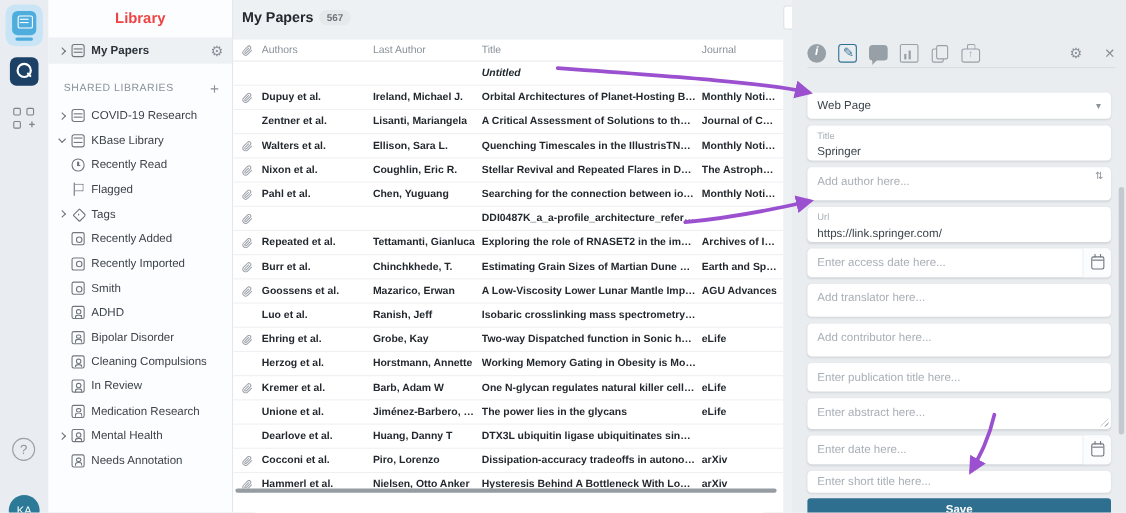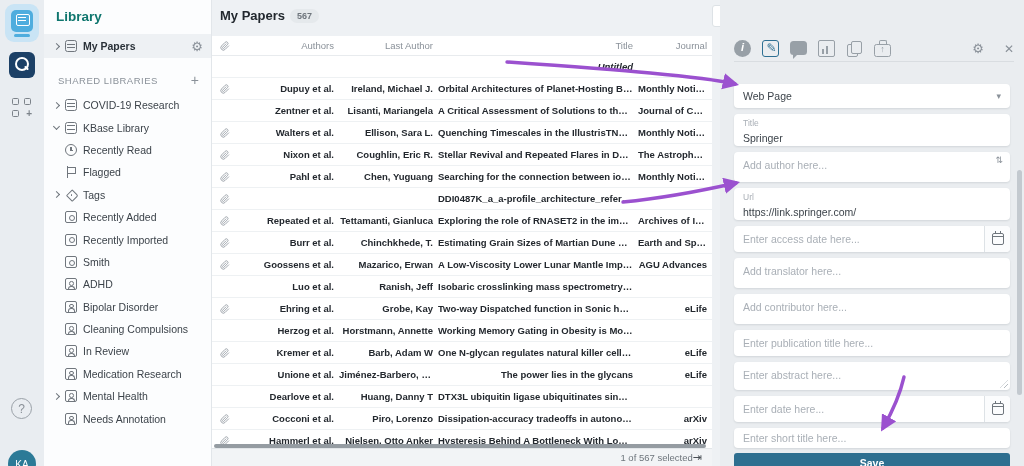--- a/index.html
+++ b/index.html
@@ -19,21 +19,21 @@
   .rail-search::after { content:''; position:absolute; left:15px; top:15px; width:5px; height:2px; background:#fff; transform:rotate(45deg); border-radius:1px; }
   .rail-apps { position:absolute; left:12px; top:98px; width:19px; height:19px; cursor:pointer; }
   .rail-apps .sq { position:absolute; width:7px; height:7px; border:1.4px solid #7c838a; border-radius:1.5px; }
   .rail-apps .sq.tl{left:0;top:0} .rail-apps .sq.tr{right:0;top:0} .rail-apps .sq.bl{left:0;bottom:0}
   .rail-apps .pl { position:absolute; right:-1px; bottom:-2px; font-size:10px; font-weight:bold; color:#7c838a; }
   .rail-help { position:absolute; left:11px; top:398px; width:21px; height:21px; border:1.4px solid #9aa1a8; border-radius:50%; color:#8a9198; font-size:12px; display:flex; align-items:center; justify-content:center; cursor:pointer; }
   .rail-avatar { position:absolute; left:8px; top:450px; width:28px; height:28px; border-radius:50%; background:#2c7a97; color:#fff; font-size:10px; font-weight:normal; display:flex; align-items:center; justify-content:center; cursor:pointer; }
 
   
   #sidebar { position:absolute; left:44px; top:0; width:168px; height:466px; background:#fcfdfe; border-right:1px solid #e2e6ea; }
-  .sb-title { padding:9px 12px 8px; font-size:13.5px; font-weight:bold; color:#0f766e; }
+  .sb-title { padding:9px 12px 8px; font-size:13.5px; font-weight:bold; color:#ef4444;text-align:center; }
   .sb-mypapers { height:24px; margin:2px 0; background:#eef1f4; display:flex; align-items:center; padding:0 8px; cursor:pointer; }
   .sb-shared { margin-top:12px; height:20px; display:flex; align-items:center; padding:0 8px 0 14px; }
   .sb-shared .hd { font-size:9.5px; letter-spacing:.5px; color:#8a9199; flex:1; }
   .sb-plus { color:#8a9199; font-size:14px; font-weight:300; cursor:pointer; padding:0 4px; }
   .sb-items { margin-top:4px; }
   .sb-item { height:22.4px; display:flex; align-items:center; padding:0 8px; cursor:pointer; }
   .sb-label { font-size:10.5px; color:#3c434a; white-space:nowrap; overflow:hidden; }
   .sb-label.strong { font-weight:bold; color:#2a3138; flex:1; }
   .sb-gear, .pi-gear { color:#8a9199; font-size:13px; cursor:pointer; }
   .chev { width:10px; flex:0 0 10px; height:10px; position:relative; }
@@ -70,21 +70,21 @@
   .sort-ico { font-size:9px; color:#5b626a; }
   .btn-listview { position:absolute; left:752px; top:5px; width:18px; height:22px; display:flex; align-items:center; justify-content:center; cursor:pointer; border-radius:3px; }
   .ic-listview { width:12px; height:10px; background:linear-gradient(#3f6d86 0 1.6px,transparent 1.6px 4.2px,#3f6d86 4.2px 5.8px,transparent 5.8px 8.4px,#3f6d86 8.4px 10px); }
   .btn-gridview { position:absolute; left:771px; top:5px; width:22px; height:22px; background:#2e7093; border-radius:3px; display:flex; align-items:center; justify-content:center; cursor:pointer; }
   .ic-gridview { width:11px; height:9px; border:1.2px solid #fff; border-radius:1px; position:relative; }
   .ic-gridview::before { content:''; position:absolute; left:3.8px; top:0; bottom:0; width:1.2px; background:#fff; }
   .ic-gridview::after { content:''; position:absolute; left:0; right:0; top:2.8px; height:1.2px; background:#fff; }
   .btn-add { position:absolute; left:796px; top:5px; width:18px; height:22px; background:#2e7093; border-radius:3px; color:#fff; font-size:13px; display:flex; align-items:center; justify-content:center; cursor:pointer; }
 
   
-  #tablecard { position:absolute; left:212px; top:36px; width:500px; height:430px; background:#fff;text-align:right; }
+  #tablecard { position:absolute; left:212px; top:36px; width:500px; height:430px; background:#fff; }
   .thead { display:flex; height:20px; align-items:center; border-bottom:1px solid #e8ebee; color:#8a9199; font-size:9.5px; }
   .tc { white-space:nowrap; overflow:hidden; text-overflow:ellipsis; padding-right:5px; }
   .c-clip { width:26px; flex:0 0 26px; display:flex; justify-content:center; padding-right:0; }
   .c-auth { width:101px; flex:0 0 101px; }
   .c-last { width:99px; flex:0 0 99px; }
   .c-title { width:200px; flex:0 0 200px; }
   .c-journal { flex:1; }
   .tbody { height:388px; overflow:hidden; }
   .trow { display:flex; height:22px; align-items:center; border-bottom:1px solid #eef1f3; font-size:9.5px; font-weight:bold; color:#23282e; cursor:pointer; }
   .trow .untitled { font-style:italic; }
@@ -485,24 +485,20 @@
               <path d="M21.44 11.05 12.25 20.24a6 6 0 0 1-8.49-8.49l8.57-8.57A4 4 0 1 1 18 8.84l-8.59 8.57a2 2 0 0 1-2.83-2.83l8.49-8.48" fill="none" stroke="#9aa1a8" stroke-width="2.2"></path>
             </svg>
           </span>
           <span class="tc c-auth">Hammerl et al.</span>
           <span class="tc c-last">Nielsen, Otto Anker</span>
           <span class="tc c-title">Hysteresis Behind A Bottleneck With Location-D...</span>
           <span class="tc c-journal">arXiv</span>
         </div>
       </div>
     <div class="hscroll"></div>
-    <div class="statusbar">
-      <span class="flex">1 of 567 selected</span>
-      <span class="skip">⇥</span>
-    </div>
   </section>
 
   <aside id="panel">
     <div class="ptools">
       <span class="pi pi-info"></span>
       <span class="pi pi-edit">
           <span class="pencil">✎</span>
         </span>
       <span class="pi pi-comment"></span>
       <span class="pi pi-chart"></span>

